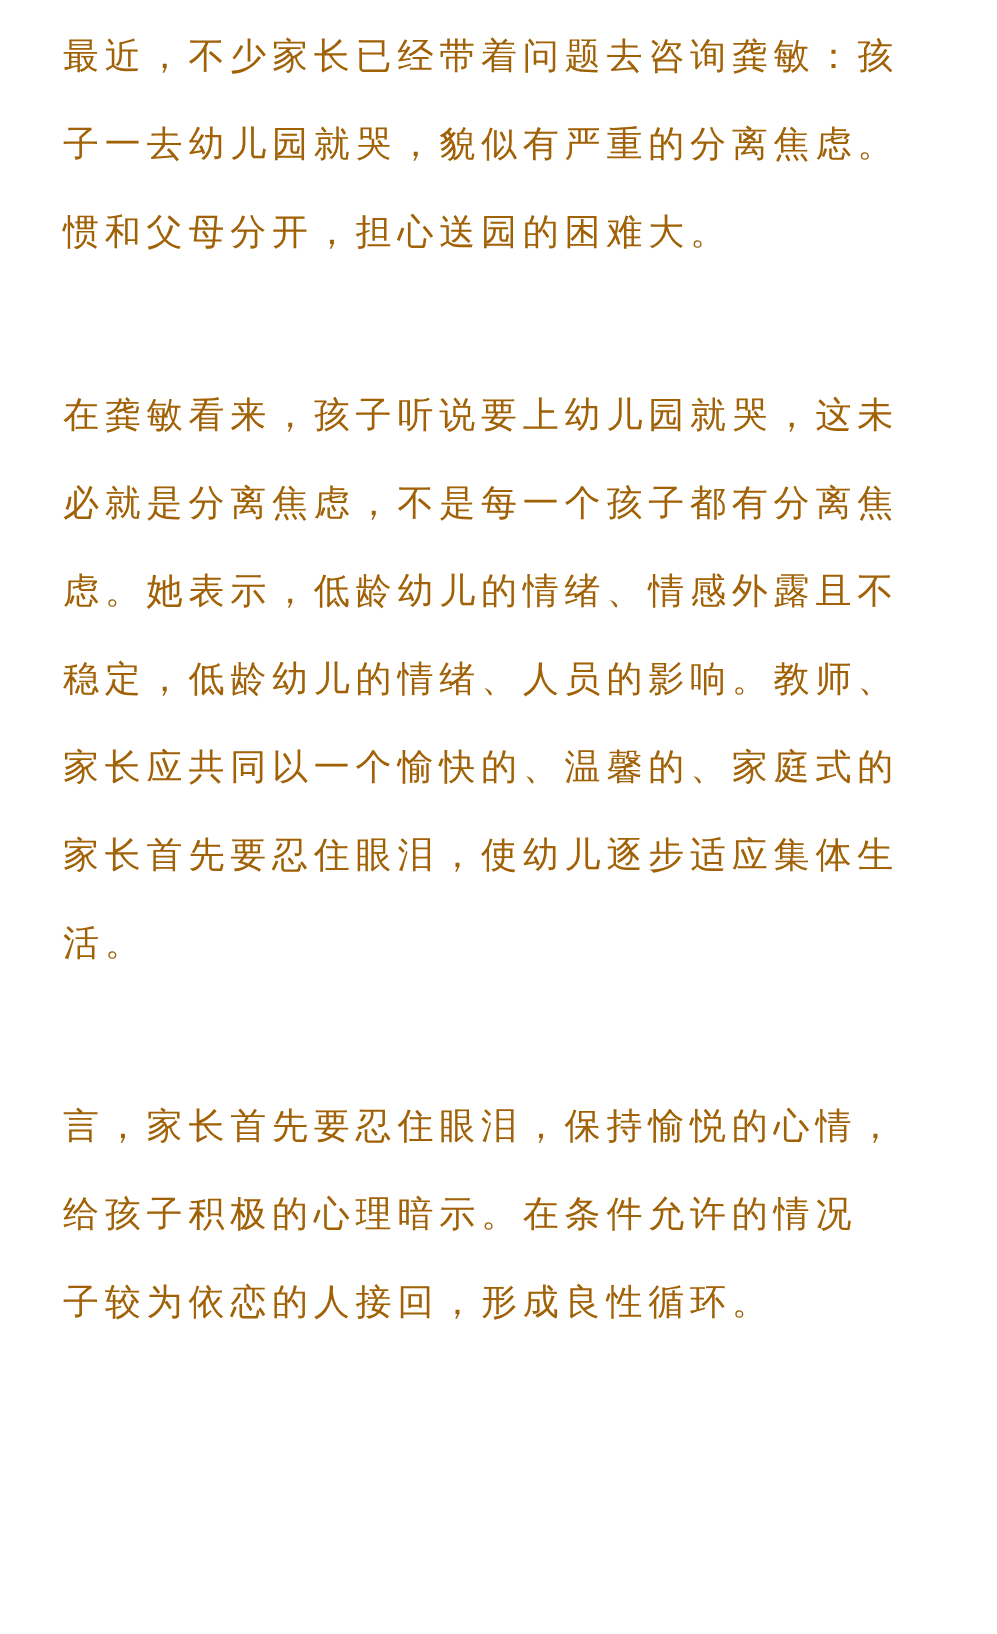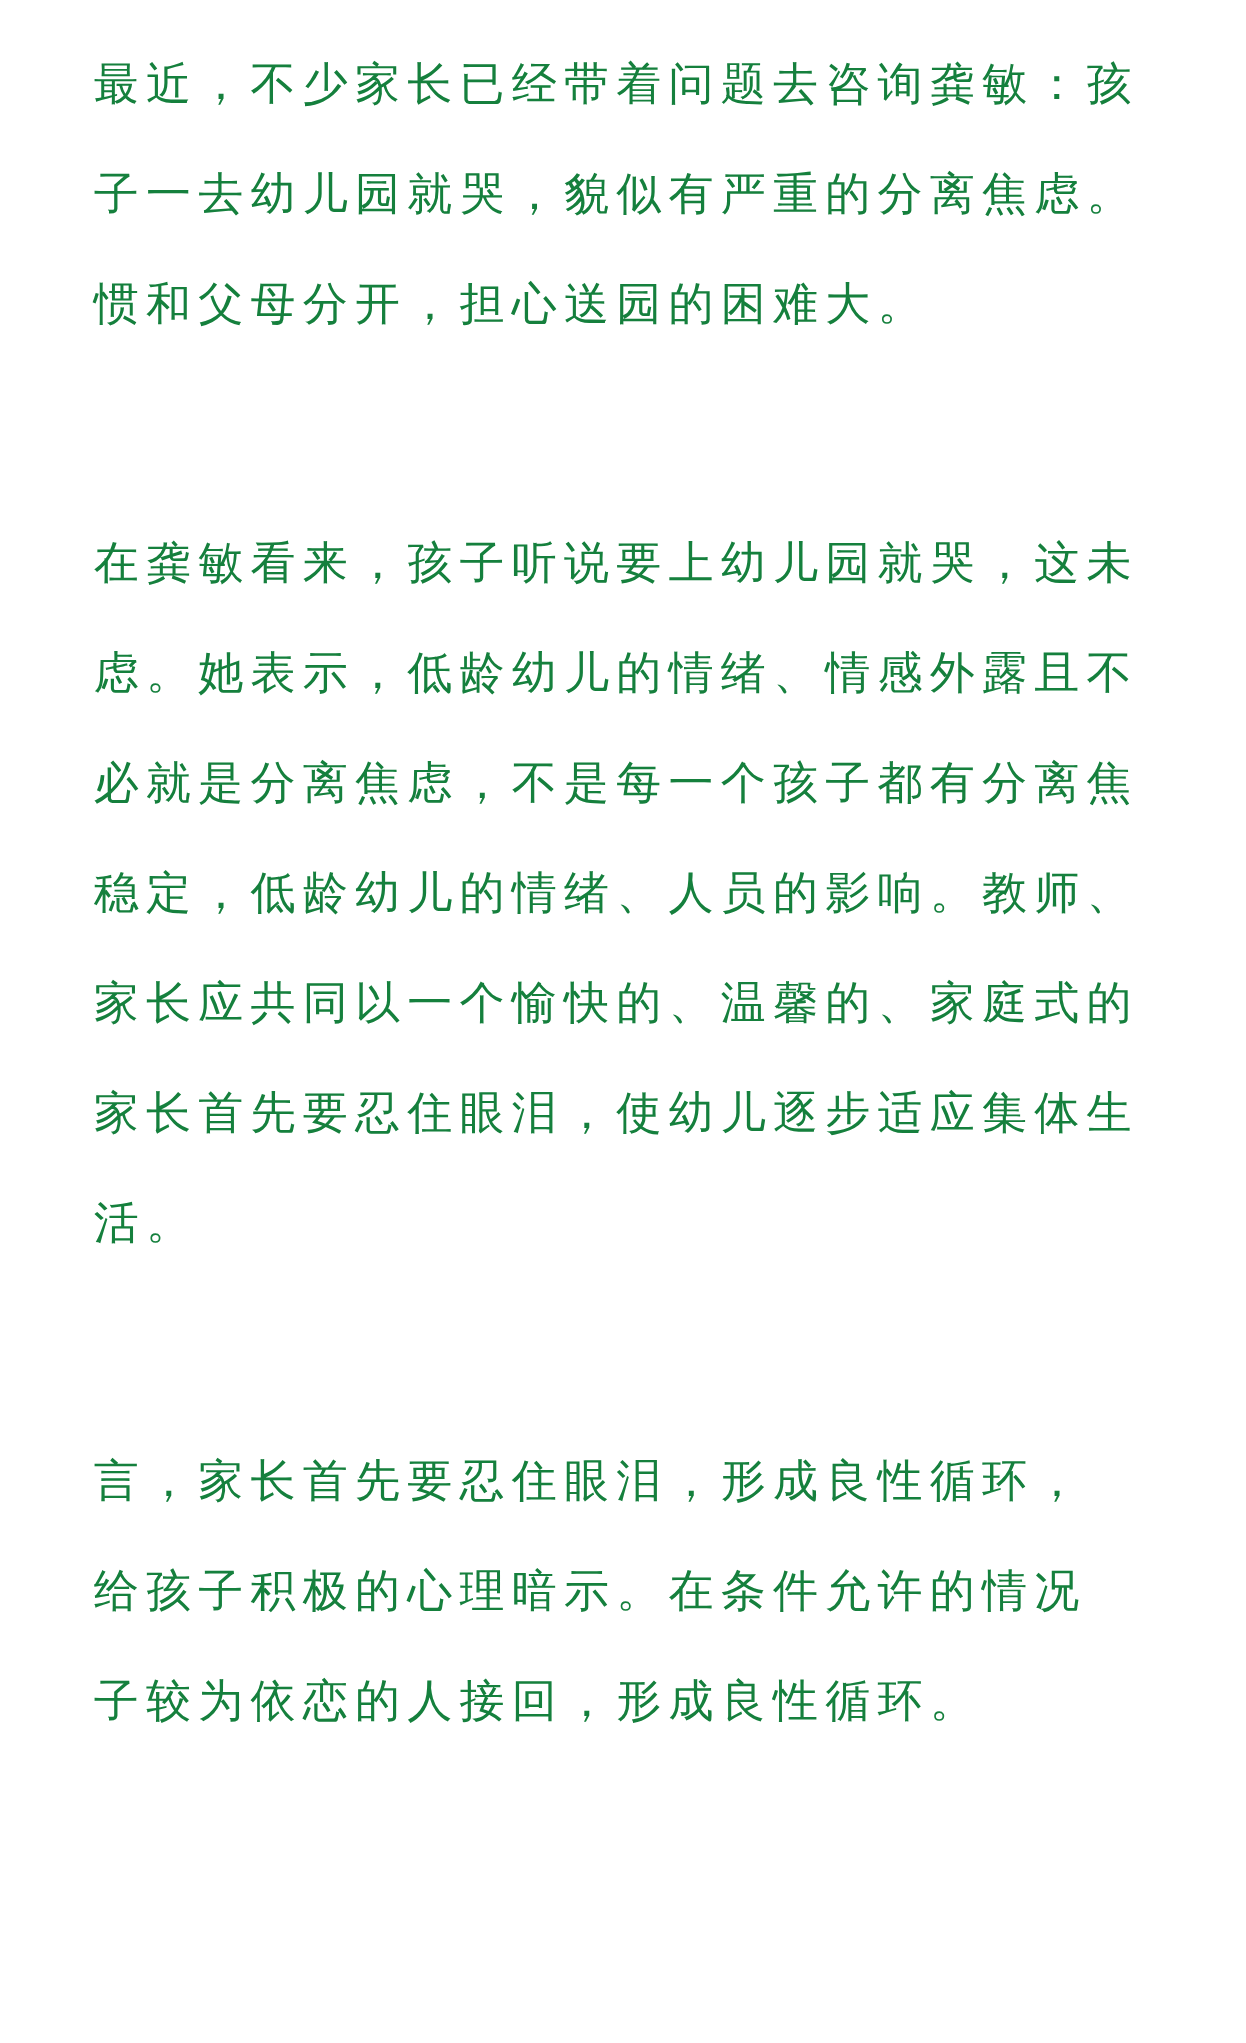--- a/index.html
+++ b/index.html
@@ -13,22 +13,22 @@
       overflow: hidden;
       position: relative;
     }
     .article {
       position: absolute;
       left: 59px;
       top: 8px;
       width: 860px;
     }
     .paragraph {
-      margin: 16px;
-      color: #15803d;
+      margin: 4px;
+      color: #a16207;
       font-family: "DejaVu Sans", "Liberation Sans", sans-serif;
       font-size: 36px;
       line-height: 88px;
       letter-spacing: 5.8px;
     }
     .line {
       display: block;
       white-space: nowrap;
       height: 88px;
     }
@@ -41,26 +41,26 @@
 
 <div class="article">
   <p class="paragraph">
     <span class="line">最近，不少家长已经带着问题去咨询龚敏：孩</span>
     <span class="line">子一去幼儿园就哭，貌似有严重的分离焦虑。</span>
     <span class="line">惯和父母分开，担心送园的困难大。</span>
   </p>
   <div class="gap"></div>
   <p class="paragraph">
     <span class="line">在龚敏看来，孩子听说要上幼儿园就哭，这未</span>
+    <span class="line">必就是分离焦虑，不是每一个孩子都有分离焦</span>
     <span class="line">虑。她表示，低龄幼儿的情绪、情感外露且不</span>
-    <span class="line">必就是分离焦虑，不是每一个孩子都有分离焦</span>
     <span class="line">稳定，低龄幼儿的情绪、人员的影响。教师、</span>
     <span class="line">家长应共同以一个愉快的、温馨的、家庭式的</span>
     <span class="line">家长首先要忍住眼泪，使幼儿逐步适应集体生</span>
     <span class="line">活。</span>
   </p>
   <div class="gap"></div>
   <p class="paragraph">
-    <span class="line">言，家长首先要忍住眼泪，形成良性循环，</span>
+    <span class="line">言，家长首先要忍住眼泪，保持愉悦的心情，</span>
     <span class="line">给孩子积极的心理暗示。在条件允许的情况</span>
     <span class="line">子较为依恋的人接回，形成良性循环。</span>
   </p>
 </div>
 
 </body></html>

